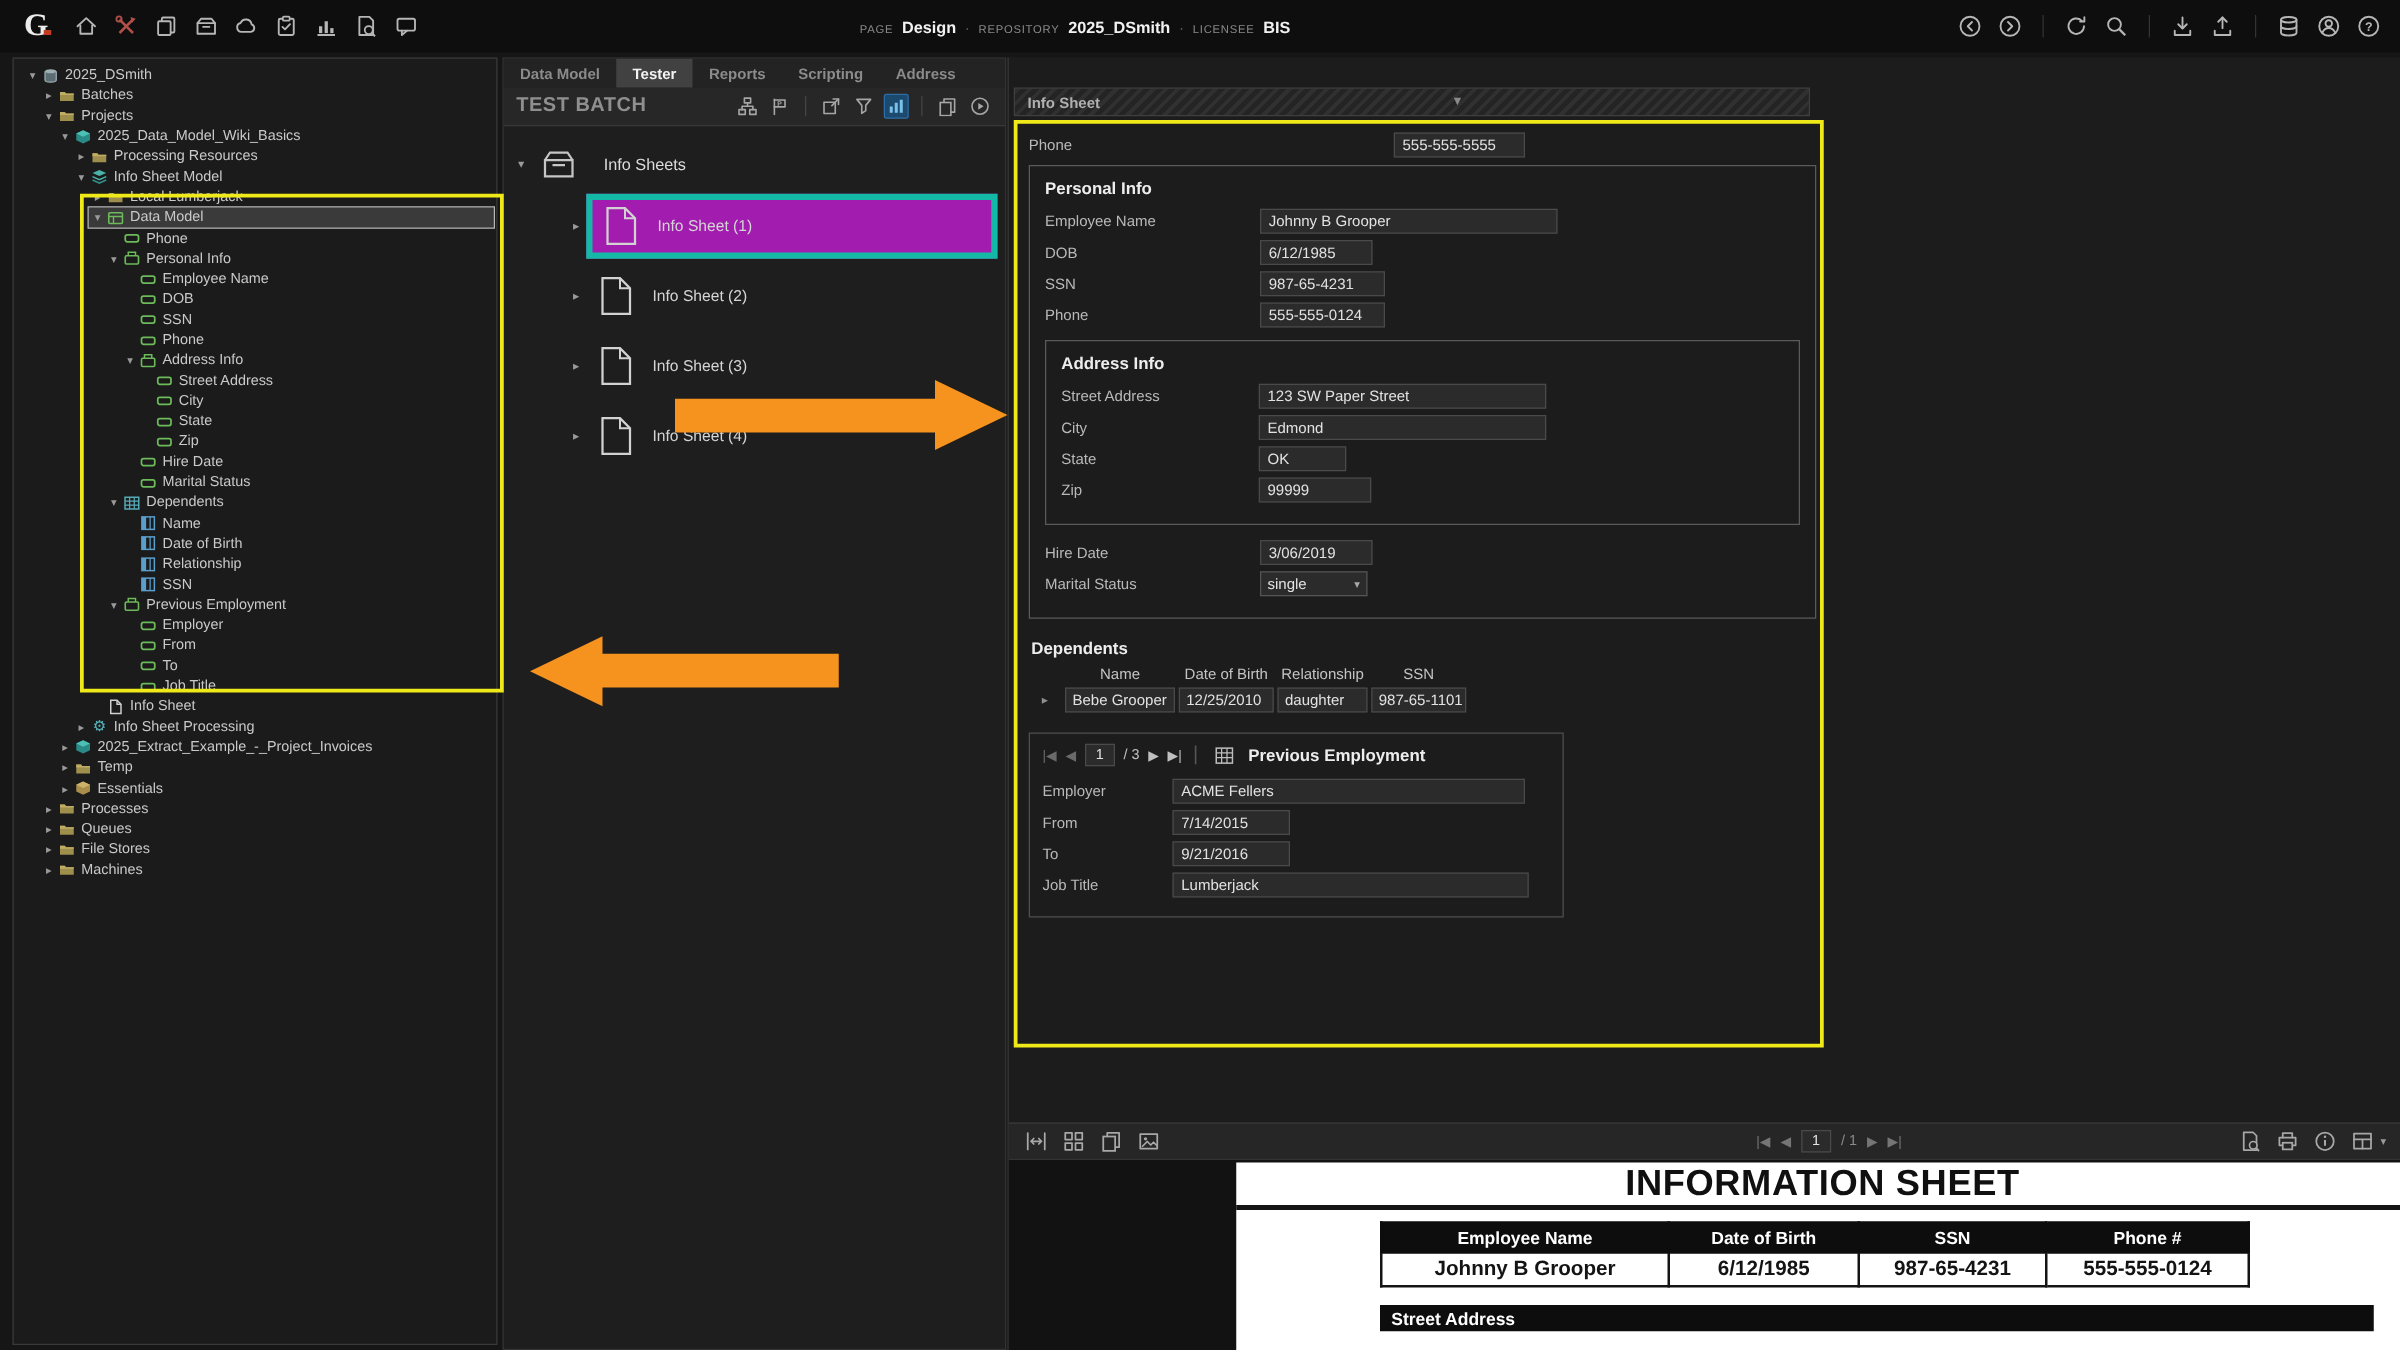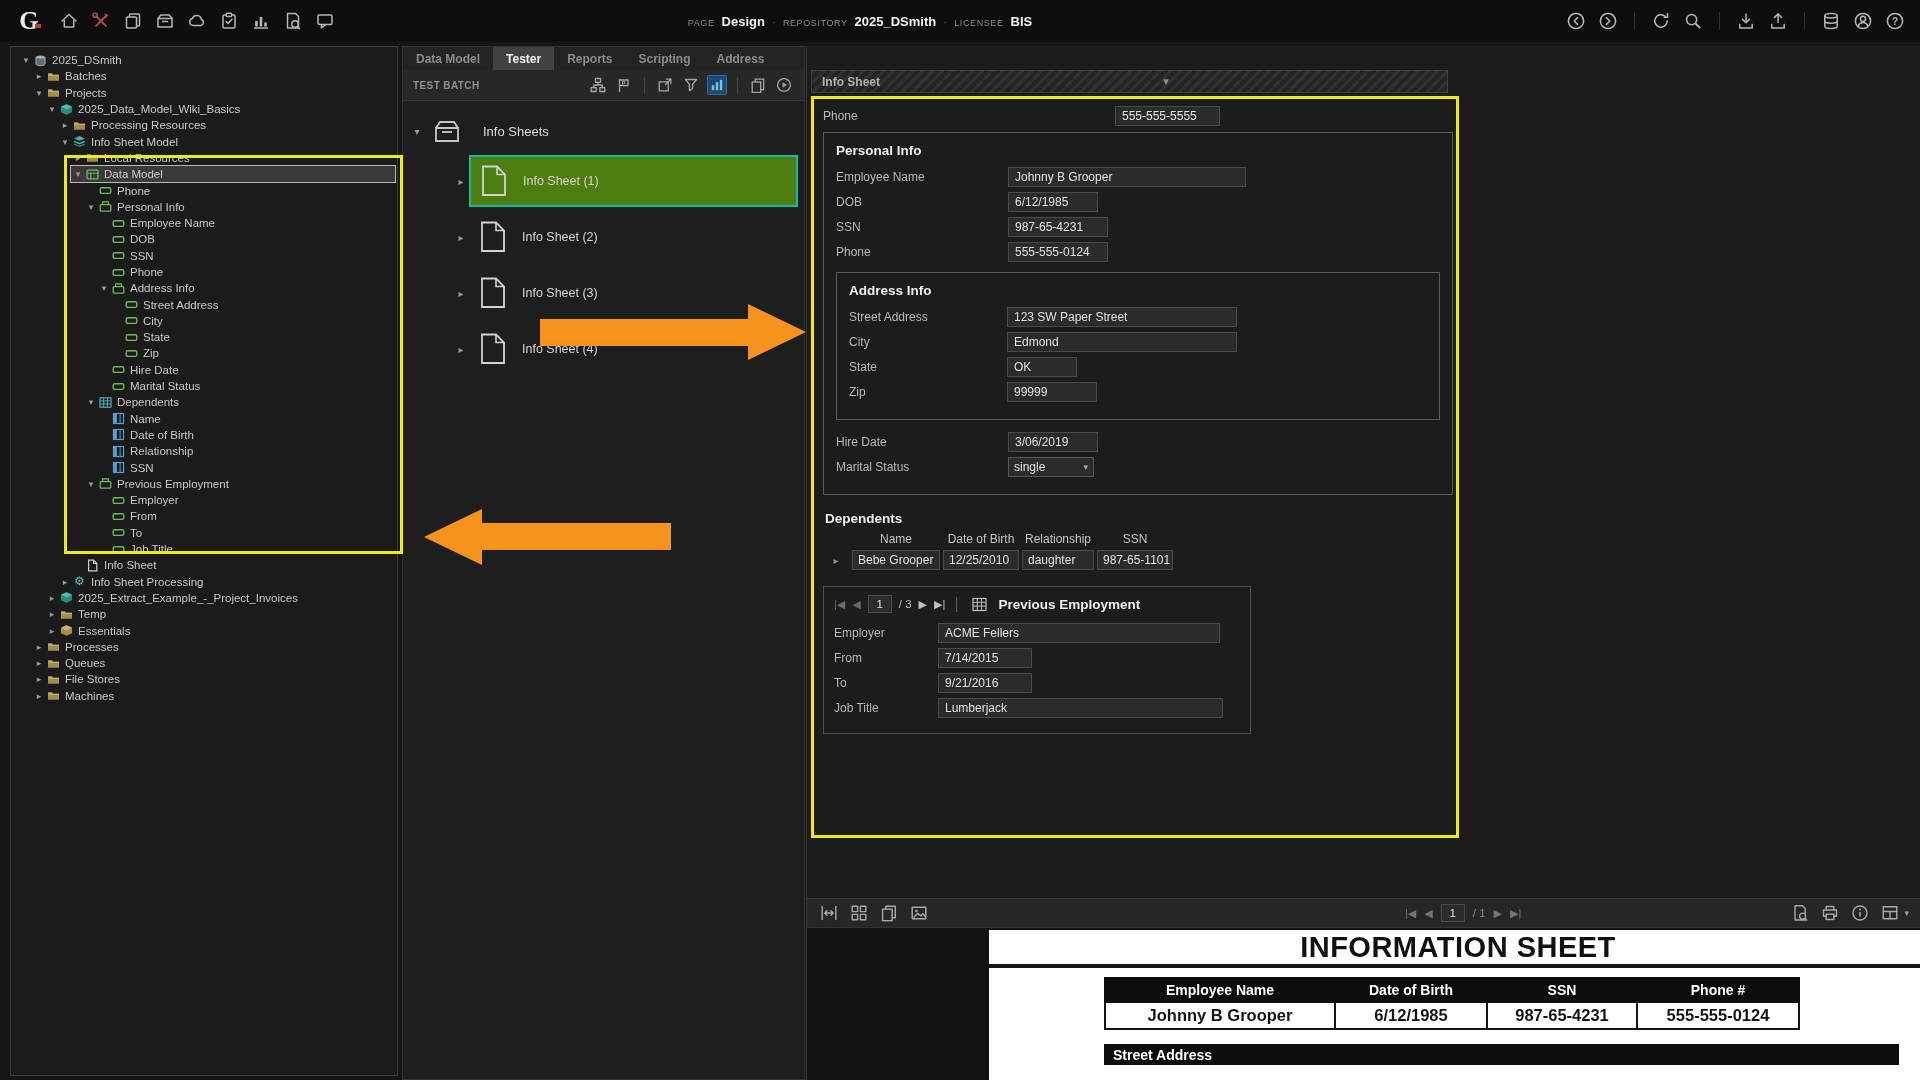--- a/index.html
+++ b/index.html
@@ -30,34 +30,34 @@
   .ticon{width:15px;height:13px;margin-right:4px;flex:none;display:inline-flex;align-items:center;justify-content:center}
   .tlabel{font-size:11.5px;color:#c9c9c9;white-space:nowrap}
   .glyph{display:inline-block}
 
   
   #center-panel{position:absolute;left:402px;top:46px;width:403px;height:1034px;background:#1e1e1e;border:1px solid #333}
   #tabs{display:flex;height:23px;background:#232323}
   .tab{padding:0 13px;font-size:12px;font-weight:bold;color:#8b8b8b;display:flex;align-items:center;cursor:pointer}
   .tab.active{background:#414141;color:#f2f2f2}
   #batch-toolbar{height:31px;background:#272727;border-bottom:1px solid #383838;display:flex;align-items:center;padding:0 10px}
-  #tb-label{font-size:10px;color:#8f8f8f;font-weight:bold;letter-spacing:.4px}
+  #tb-label{font-size:16px;color:#8f8f8f;font-weight:bold;letter-spacing:.4px}
   .mt-icons{margin-left:auto;display:flex;align-items:center;gap:6px}
   .mt-sep{width:1px;height:16px;background:#454545;margin:0 4px}
   .mt-ic{width:20px;height:20px;display:inline-flex;align-items:center;justify-content:center;cursor:pointer;border-radius:2px}
   .mt-ic.active{background:#1c4a6e;border:1px solid #2d6da8}
   #batch-list{padding-top:8px}
   .broot{display:flex;align-items:center;margin-left:6px;height:44px;gap:4px;cursor:pointer}
   .broot-exp{width:16px;font-size:10px;color:#9a9a9a;text-align:center}
   .broot-label{font-size:13px;color:#dcdcdc;margin-left:10px}
   .bitems{margin-left:50px;margin-top:2px}
   .bitem{display:flex;align-items:center;margin-bottom:4px}
   .bexp{width:16px;font-size:10px;color:#9a9a9a;text-align:center;cursor:pointer}
   .bcard{flex:1;margin-right:6px;height:52px;display:flex;align-items:center;padding-left:10px;gap:16px;cursor:pointer;border:1px solid transparent}
-  .bitem.selected .bcard{background:#4d7c0f;border:2px solid #14b8a6}
+  .bitem.selected .bcard{background:#a21caf;border:5px solid #14b8a6}
   .blabel{font-size:12.5px;color:#d5d5d5}
 
   
   #right-panel{position:absolute;left:806px;top:46px;width:1114px;height:1034px;background:#1c1c1c;border-left:1px solid #383838}
   #sheet-header{position:absolute;left:4px;top:24px;width:637px;height:23px;background:repeating-linear-gradient(135deg,#303030 0 3px,#242424 3px 7px);border:1px solid #3f3f3f;display:flex;align-items:center;padding:0 10px;font-size:12px;font-weight:bold;color:#b0b0b0;cursor:pointer}
   #sheet-collapse{position:absolute;left:349px;color:#8a8a8a;font-size:10px}
   #form{position:absolute;left:6px;top:50px;width:650px;padding:10px 10px 0}
   .frow{display:flex;align-items:center;margin-bottom:5px}
   .flabel{font-size:12px;color:#b9b9b9;flex:none}
   .finput{height:20px;background:#2b2b2b;border:1px solid #4a4a4a;font-size:12px;color:#e2e2e2;display:flex;align-items:center;padding:0 6px;white-space:nowrap;cursor:text}
@@ -334,21 +334,21 @@
         </div>
         <div class="trow" style="padding-left: 60px;">
           <div class="tline">
             <span class="texp">▸</span>
             <span class="ticon">
               <svg width="13" height="13" viewBox="0 0 13 13" xmlns="http://www.w3.org/2000/svg">
                 <path d="M1 3.5h3.8l1 1.2H12v6H1z" fill="#9f8f4c"></path>
                 <path d="M1 3.5h3.8l1 1.2H12v1.3H1z" fill="#c0ac64"></path>
               </svg>
             </span>
-            <span class="tlabel">Local Resources</span>
+            <span class="tlabel">Local Lumberjack</span>
           </div>
         </div>
         <div class="trow" style="padding-left: 60px;">
           <div class="tline sel">
             <span class="texp">▾</span>
             <span class="ticon">
               <svg width="13" height="13" viewBox="0 0 13 13" xmlns="http://www.w3.org/2000/svg">
                 <rect x="1" y="2.2" width="11" height="8.6" rx="1" fill="none" stroke="#6cba5a" stroke-width="1.3"></rect>
                 <path d="M1 5.2h11M4.8 5.2v5.6" fill="none" stroke="#6cba5a" stroke-width="1.1"></path>
               </svg>

